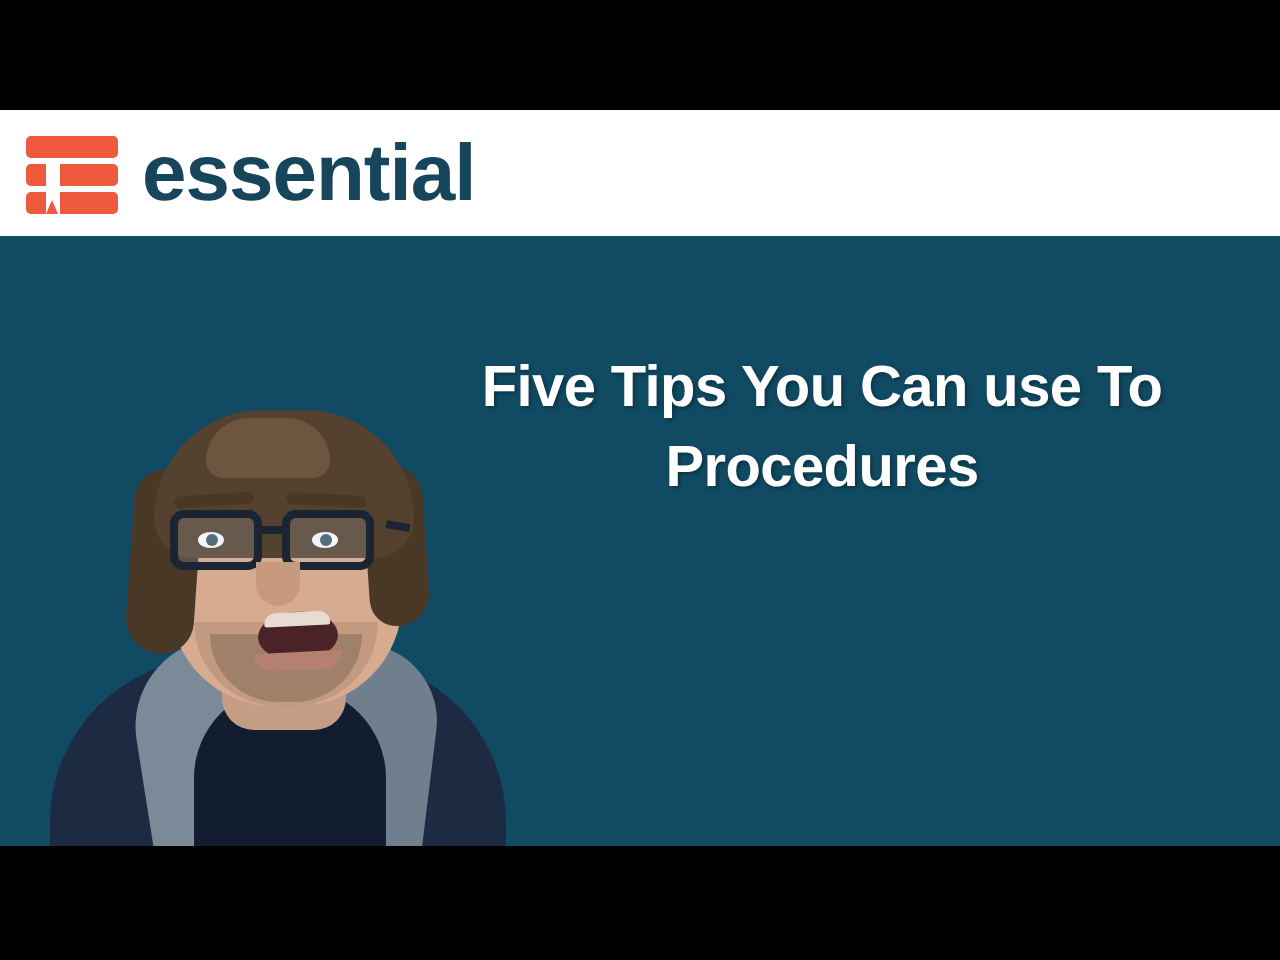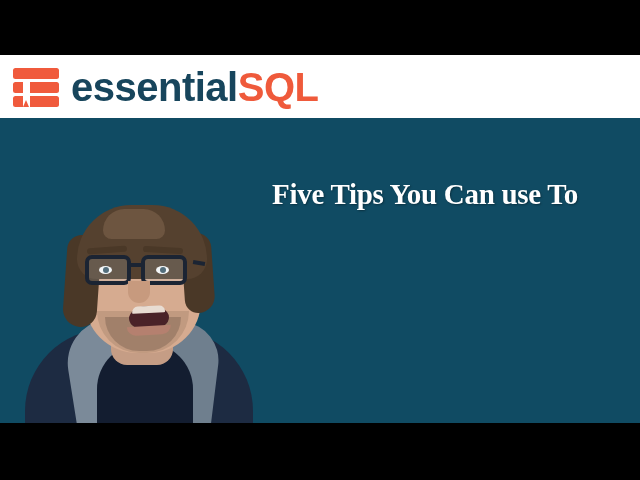--- a/index.html
+++ b/index.html
@@ -109,26 +109,26 @@
     width: 640px;
     height: 305px;
     background: #104B63;
     z-index: 10;
     overflow: hidden;
   }
 
   
   #slide-title {
     position: absolute;
-    left: 226px;
+    left: 212px;
     top: 56px;
     width: 398px;
     text-align: center;
     color: #ffffff;
-    font-family: Liberation Serif, serif;
+    font-family: Liberation Sans, sans-serif;
     font-size: 29px;
     font-weight: bold;
     line-height: 1.39;
     letter-spacing: -0.3px;
     text-shadow: 1px 1px 2px rgba(0,0,0,0.35);
     z-index: 20;
   }
 
   
   #presenter {
@@ -350,33 +350,33 @@
       <div class="layer glasses-temple"></div>
       <div class="layer nose"></div>
       <div class="layer stubble"></div>
       <div class="layer mouth"></div>
       <div class="layer teeth"></div>
       <div class="layer lip-lower"></div>
     </div>
 
     <div id="slide-title">
       <div>Five Tips You Can use To</div>
+      <div>Procedures</div>
     </div>
 
   </div>
 
   <div id="logo-header">
     <div id="brand-logo">
       <div id="logo-mark">
         <div class="bar bar-1"></div>
         <div class="bar bar-2"></div>
         <div class="bar bar-3"></div>
         <div class="ribbon-gap"></div>
         <div class="ribbon-tail"></div>
       </div>
       <span class="brand-word" id="brand-essential">essential</span>
-      <span class="brand-word" id="brand-sql">SQL</span>
     </div>
   </div>
 
   <div class="letterbox" id="letterbox-bottom"></div>
 
 </div>
 
 </body></html>

